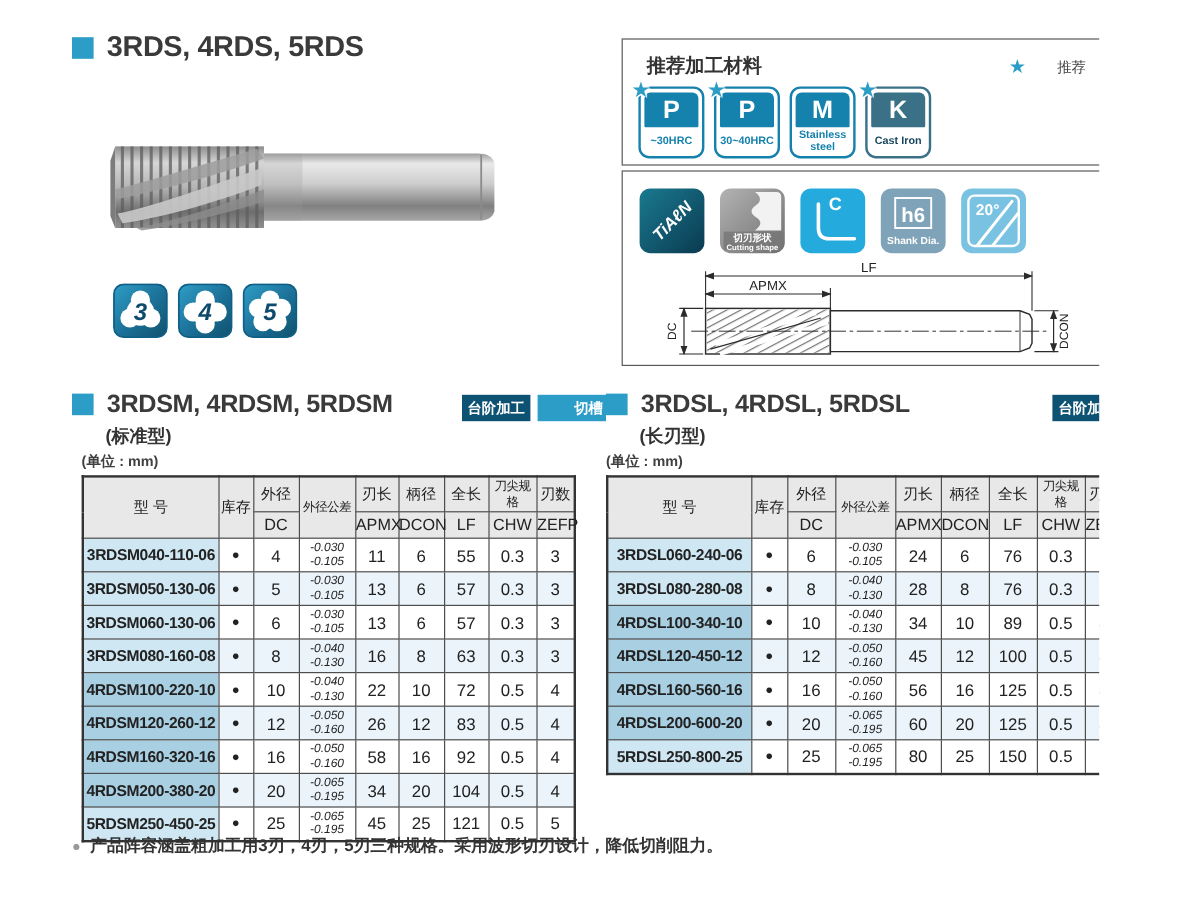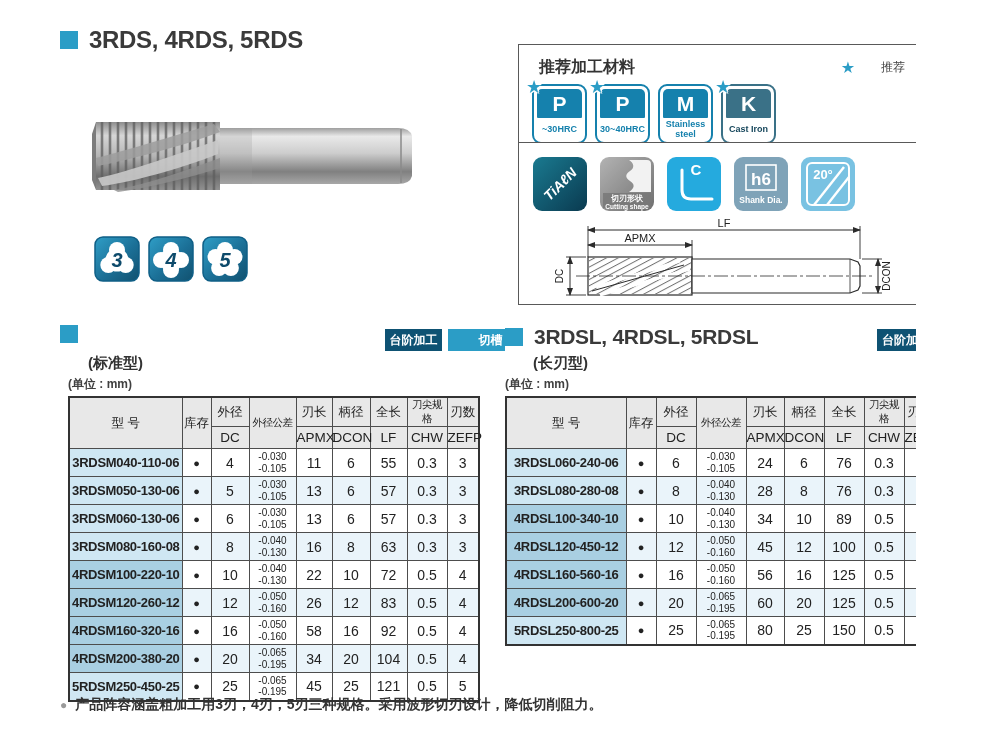--- a/index.html
+++ b/index.html
@@ -23,21 +23,21 @@
   #tag-l2 { left:448px; top:329px; width:57px; background:#2b9dc6;padding-left:28px; }
   #tag-r1 { left:877px; top:329px; width:58px; background:#0e5273; }
 
   
   .unit { position:absolute; font-size:12px; font-weight:bold; color:#404040; text-align:left; }
   #unit-left { left:68px; top:376px; width:410px; }
   #unit-right { left:505px; top:376px; width:430px; }
 
   
   .infobox { position:absolute; left:518px; width:402px; border:1px solid #595959; background:#fff; }
-  #box-materials { top:44px; height:106px; }
+  #box-materials { top:32px; height:106px; }
   #box-features { top:142px; height:163px; }
   .box-title { position:absolute; left:20px; top:12px; font-size:16px; font-weight:bold; color:#333; }
   .legend { position:absolute; right:14px; top:13px; display:flex; align-items:center; }
   .legend .star { color:#2b9dc6; font-size:16px; }
   .legend .lbl { font-size:12px; color:#444; margin-left:26px; }
 
   .mat-row { position:absolute; left:13px; top:39px; display:flex; gap:8px; }
   .mat-badge { position:relative; width:55px; height:60px; border:2px solid #1581ad; border-radius:9px; background:#fff; display:flex; flex-direction:column; }
   .mat-badge .mat-top { margin:3px 3px 0 3px; height:29px; background:#1581ad; border-radius:5px 5px 1px 1px; display:flex; align-items:center; justify-content:center; color:#fff; font-size:21px; font-weight:bold; }
   .mat-badge .mat-label { flex:1; display:flex; align-items:center; justify-content:center; text-align:center; font-size:9px; line-height:1.05; font-weight:bold; color:#1581ad; padding:1px 2px 2px;border-radius:12px; }
@@ -61,21 +61,21 @@
   #table-right { left:505px; top:396px; width:430px; }
   th { background:#e8e8e8; font-weight:normal; font-size:12.5px; color:#222; height:22px; border:1px solid #4d4d4d; text-align:center; padding:0; }
   th.lat { font-size:13.5px; }
   th.cjk4 { font-size:10.5px; letter-spacing:-0.5px; }
   td { height:28px; border:1px solid #4d4d4d; text-align:center; font-size:14px; color:#222; background:#fff; padding:0; }
   tr.alt td { background:#eaf4fa; }
   td.model { font-weight:bold; font-size:13px; background:#cfe7f3 !important; letter-spacing:-0.3px; }
   td.model.dk { background:#a9cfe2 !important; }
   td.stock { font-size:11px; }
   td.tol { font-size:10px; line-height:1.15; }
-  td.tol span { display:block; }
+  td.tol span { display:block;font-style:italic; }
 
   
   #footnote { position:absolute; left:60px; top:696px; font-size:14px; font-weight:bold; color:#333; display:flex; align-items:center; gap:8px; }
   #footnote .dot { color:#9a9a9a; font-size:12px; }
 </style>
 </head>
 <body>
 
 <div class="page">
 
@@ -276,20 +276,21 @@
       <path d="M70 78 L160 52" stroke="#fff" stroke-width="3" fill="none"></path>
       <path d="M66 70 L150 44" stroke="#fff" stroke-width="3" fill="none"></path>
       <path d="M162 42 H320 L328 45 330 49 V69 L328 73 320 76 H162 Z" fill="#fff" stroke="#2b2b2b" stroke-width="1.2"></path>
       <line x1="320" y1="42" x2="320" y2="76" stroke="#2b2b2b" stroke-width="0.8"></line>
       <line x1="46" y1="59" x2="344" y2="59" stroke="#2b2b2b" stroke-width="0.8" stroke-dasharray="14 3 3 3"></line>
     </svg>
   </div>
 
   <div class="sec-head" id="head2">
     <span class="sq"></span>
+    <span>3RDSM, 4RDSM, 5RDSM</span>
   </div>
   <div class="tag" id="tag-l1">台阶加工</div>
   <div class="tag" id="tag-l2">切槽加工</div>
   <div class="subtitle" id="subtitle-left">(标准型)</div>
   <div class="unit" id="unit-left">(单位 : mm)</div>
 
   <div class="sec-head" id="head3">
     <span class="sq"></span>
     <span>3RDSL, 4RDSL, 5RDSL</span>
   </div>

